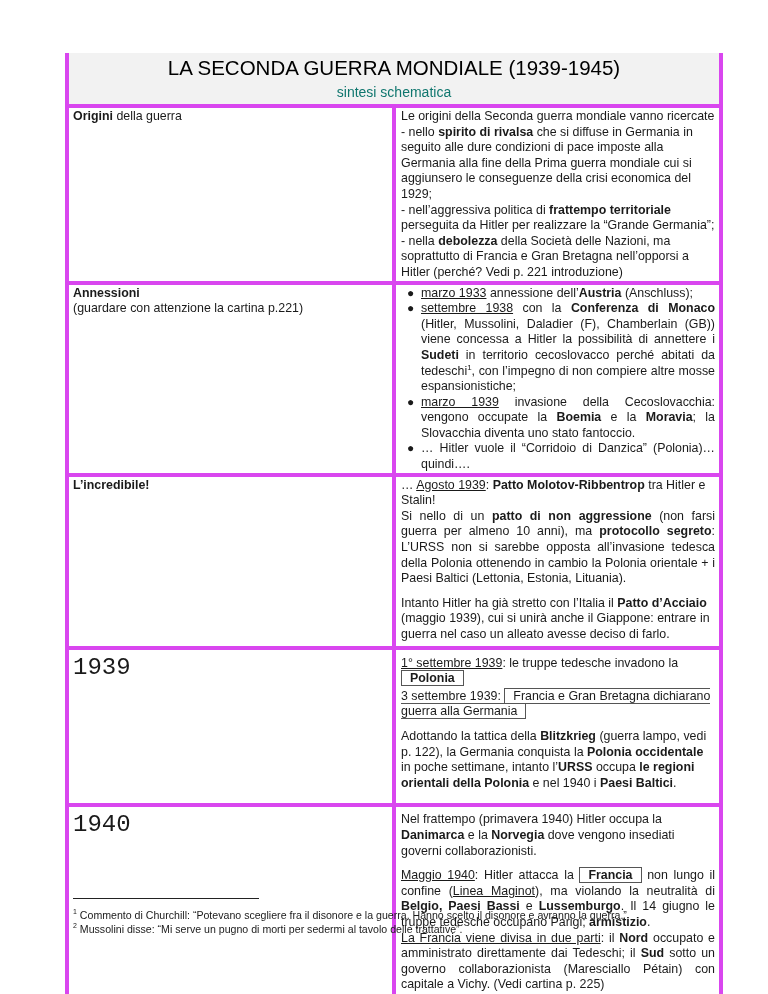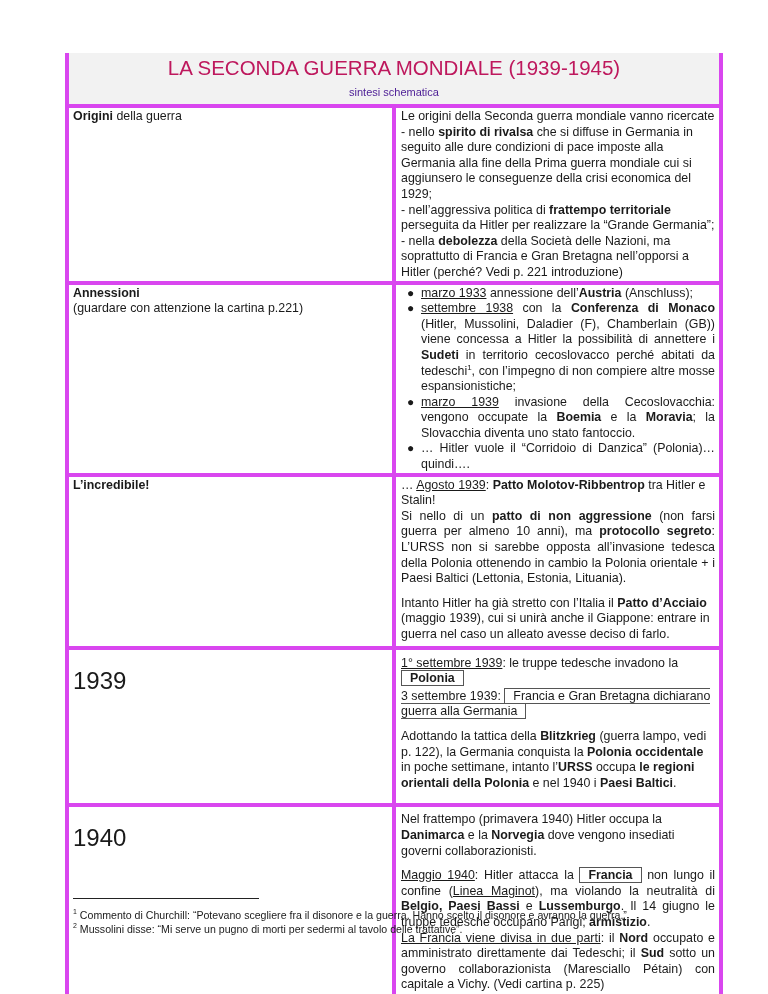--- a/index.html
+++ b/index.html
@@ -13,23 +13,23 @@
     font-size: 12.4px; line-height: 15.6px;
   }
   table.main td {
     border: 4px solid #d946ef; vertical-align: top; padding: 0 4px;
   }
   table.main td.left { width: 120px; padding: 1px 4px 0 4px; }
   table.main td.right { padding: 1px 4px 0 5px; margin-top: 28px; }
   tr.header td {
     background: #f2f2f2; text-align: center; border-top: none; padding: 0;
   }
-  .title { font-size: 20.5px; line-height: 28px; padding-top: 1px; color: #be185d; }
-  .subtitle { font-size: 11px; line-height: 20px; padding-bottom: 2px; color: #4c1d95; }
-  .year { font-size: 24px; line-height: 30px; padding-top: 15px; color: #1a1a1a; }
+  .title { font-size: 20.5px; line-height: 28px; padding-top: 1px; color: #000000; }
+  .subtitle { font-size: 14px; line-height: 20px; padding-bottom: 2px; color: #0f766e; }
+  .year { font-size: 24px; line-height: 30px; padding-top: 2px; color: #1a1a1a; font-family: Liberation Mono, monospace; }
   b { font-weight: bold; }
   .u { text-decoration: underline; }
   .boxed { border: 1px solid #555; padding: 0 8px; }
   .just { text-align: justify; }
   ul.bul { margin: 0; padding: 0 0 0 20px; list-style: none; }
   ul.bul li { position: relative; text-align: justify; }
   ul.bul li .dot {
     position: absolute; left: -14px; top: 0; font-size: 12px;
   }
   p { margin: 0; }

